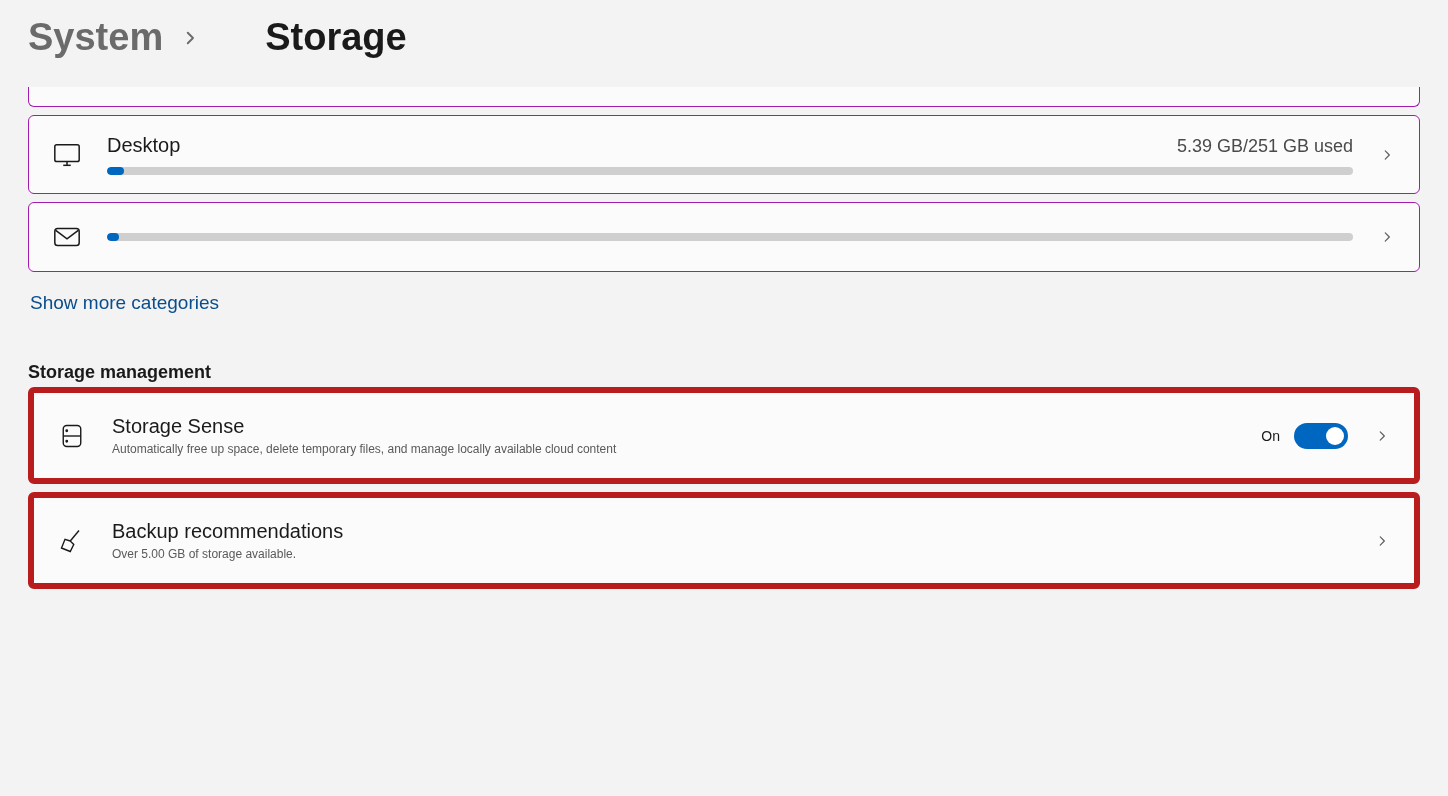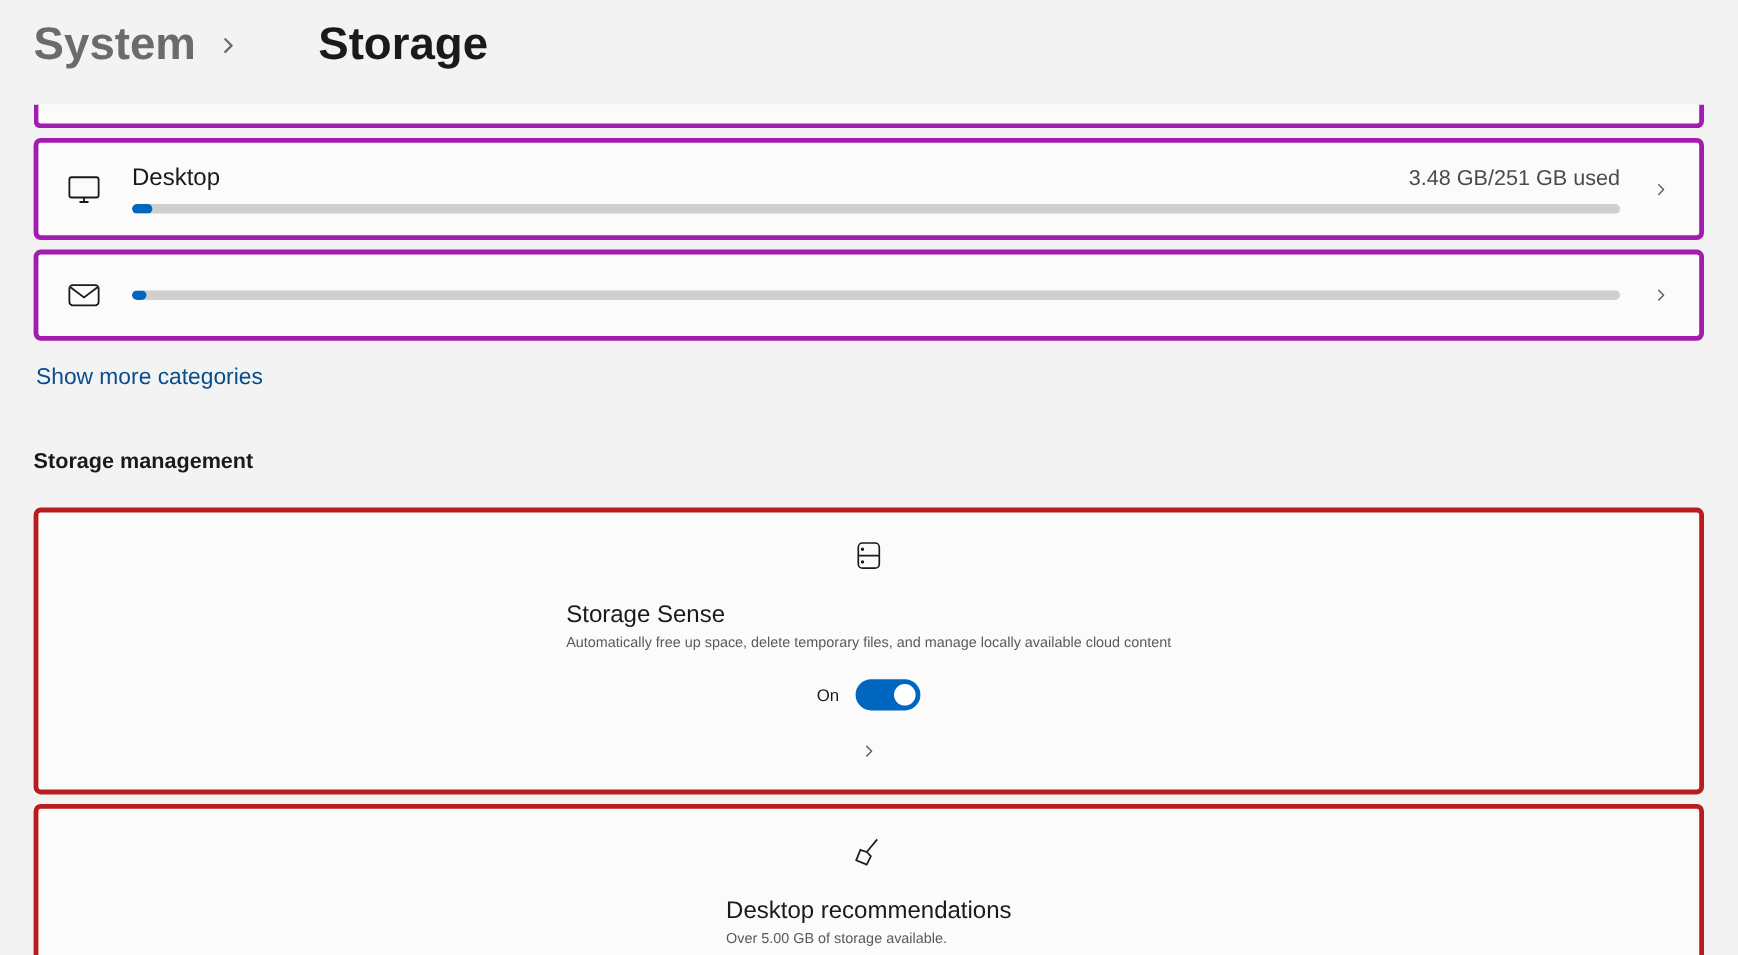--- a/index.html
+++ b/index.html
@@ -30,21 +30,21 @@
   .breadcrumb .sep svg { width:18px; height:18px; }
   .breadcrumb .current {
     font-size: 38px;
     font-weight: 600;
     color: #1a1a1a;
     margin-left: 48px;
   }
 
   .card {
     background: #fbfbfb;
-    border: 4px solid #a21caf;
+    border: 1px solid #a21caf;
     border-radius: 6px;
     margin-bottom: 8px;
     display: flex;
     align-items: center;
     padding: 18px 22px;
     gap: 24px;
     cursor: pointer;
   }
   .card.stub { height: 20px; padding:0 22px; border-top:none; border-top-left-radius:0; border-top-right-radius:0; }
   .card .icon-slot {
@@ -74,34 +74,33 @@
     padding: 12px 2px 4px 2px;
     display:inline-block;
     cursor:pointer;
   }
 
   .section-header {
     font-size:18px;
     font-weight:600;
     color:#1a1a1a;
     margin-top: 44px;
-    margin-bottom: 28px;
+    margin-bottom: 4px;
   }
 
   .setting-card {
     background:#fbfbfb;
-    border:4px solid #b91c1c;
+    border:6px solid #b91c1c;
     border-radius:6px;
     margin-bottom:8px;
     display:flex;
     align-items:center;
     padding: 22px 22px;
     gap:24px;
     cursor:pointer;
-    flex-direction:column;
   }
   .setting-card .icon-slot svg { width:28px; height:28px; stroke:#1a1a1a; stroke-width:1.6; fill:none; }
   .setting-card .icon-slot { width:32px; display:flex; align-items:center; justify-content:center; flex-shrink:0; }
   .setting-card .texts { flex:1; display:flex; flex-direction:column; gap:4px; }
   .setting-card .title { font-size:20px; color:#1a1a1a; }
   .setting-card .subtitle { font-size:12px; color:#5a5a5a; }
 
   .toggle-group { display:flex; align-items:center; gap:14px; }
   .toggle-label { font-size:14px; color:#1a1a1a; }
   .toggle {
@@ -136,21 +135,21 @@
     <div class="icon-slot">
       <svg viewBox="0 0 32 32">
           <rect x="3" y="5" width="26" height="18" rx="2"></rect>
           <line x1="12" y1="27" x2="20" y2="27"></line>
           <line x1="16" y1="23" x2="16" y2="27"></line>
         </svg>
     </div>
     <div class="main">
       <div class="storage-row">
         <span class="title">Desktop</span>
-        <span class="usage">3.48 GB/251 GB used</span>
+        <span class="usage">5.39 GB/251 GB used</span>
       </div>
       <div class="progress-track">
         <div class="progress-fill" style="width:1.4%"></div>
       </div>
     </div>
     <div class="chevron">
       <svg viewBox="0 0 24 24">
           <polyline points="9 5 16 12 9 19" stroke-linecap="round" stroke-linejoin="round"></polyline>
         </svg>
     </div>
@@ -209,21 +208,21 @@
 
   
   <div class="setting-card">
     <div class="icon-slot">
       <svg viewBox="0 0 32 32">
           <line x1="24" y1="4" x2="14" y2="16"></line>
           <path d="M14 16 L8 14 L4 24 L14 28 L18 20 Z"></path>
         </svg>
     </div>
     <div class="texts">
-      <span class="title">Desktop recommendations</span>
+      <span class="title">Backup recommendations</span>
       <span class="subtitle">Over 5.00 GB of storage available.</span>
     </div>
     <div class="chevron">
       <svg viewBox="0 0 24 24">
           <polyline points="9 5 16 12 9 19" stroke-linecap="round" stroke-linejoin="round"></polyline>
         </svg>
     </div>
   </div>
 
   

